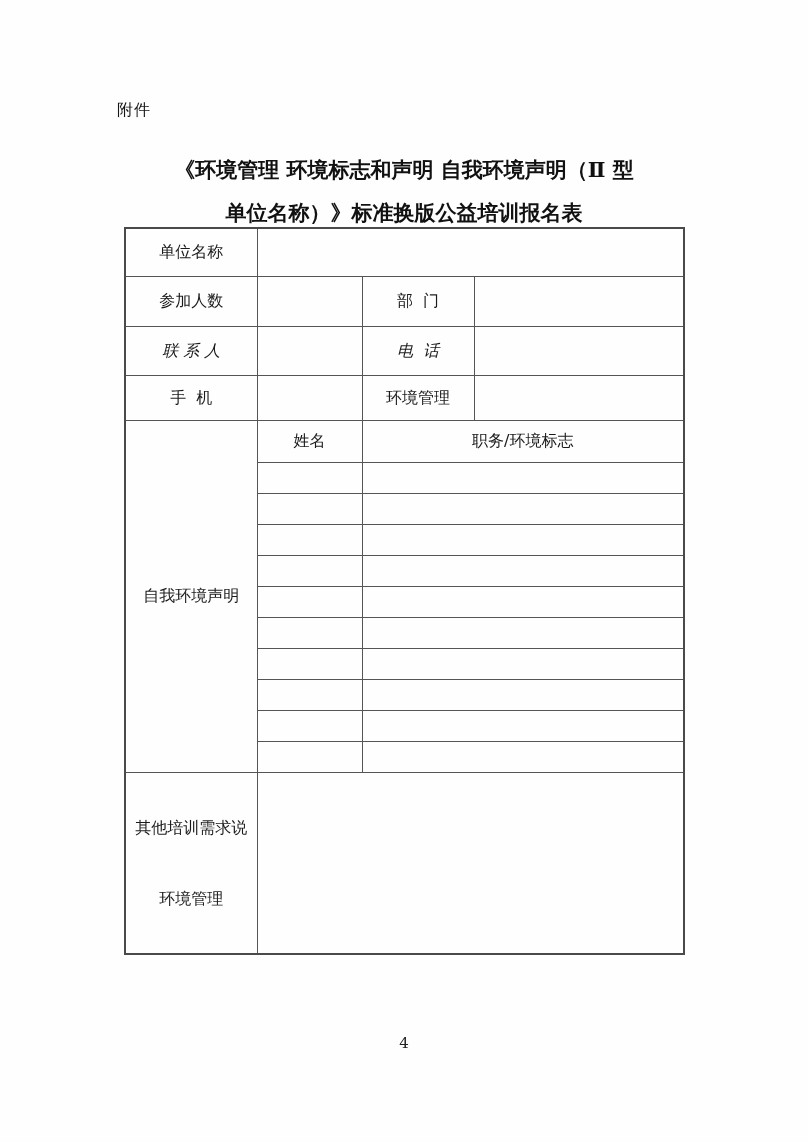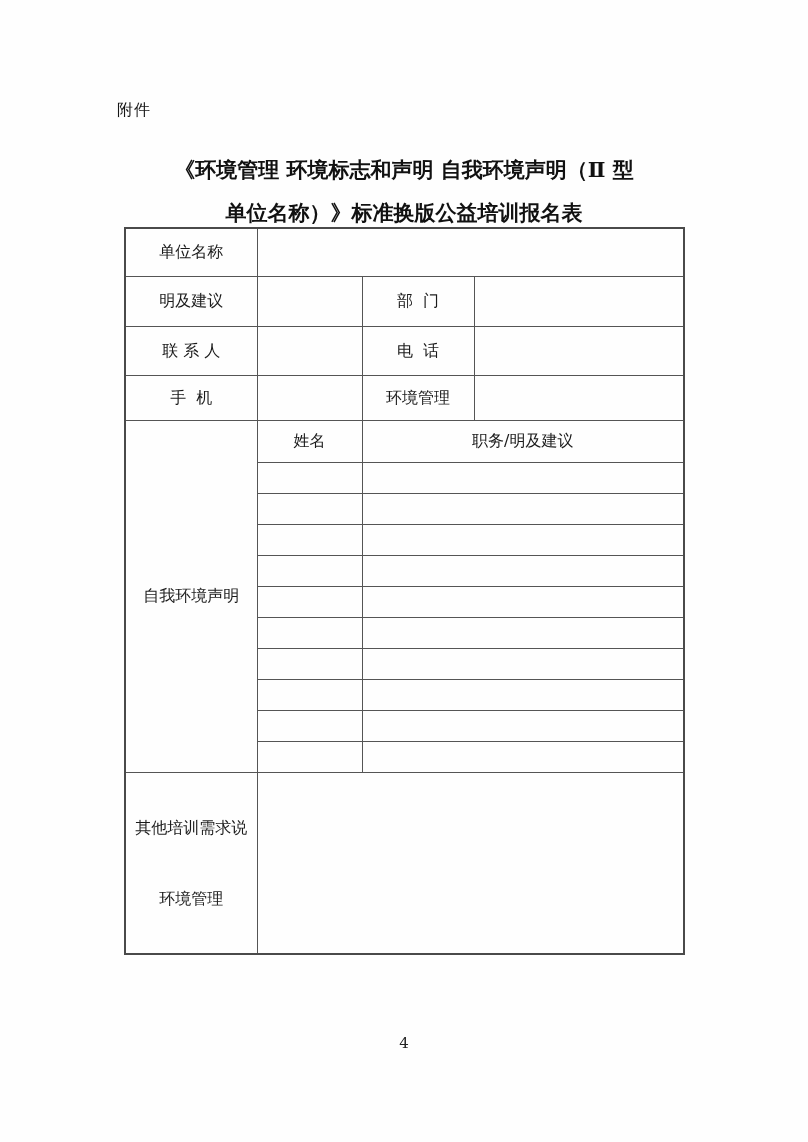--- a/index.html
+++ b/index.html
@@ -56,21 +56,21 @@
   td.label-cell {
     text-align: center;
     vertical-align: middle;
     white-space: pre;
   }
   td.input-cell {
     background: #fefefe;
   }
   tr.row-unit    td { height: 47px; }
   tr.row-count   td { height: 49px; }
-  tr.row-contact td { height: 48px; }
+  tr.row-contact td { height: 48px; font-style: italic; }
   tr.row-mobile  td { height: 44px; }
   tr.row-trainee-header td { height: 41px; }
   tr.trainee-row td { height: 30px; }
   tr.row-other   td { height: 156px; }
   .two-line-label span { display: block; line-height: 33px; }
   .footer-page-number {
     position: absolute;
     left: 0;
     top: 1034px;
     width: 808px;
@@ -99,21 +99,21 @@
       <col style="width:112px">
       <col style="width:210px">
     </colgroup>
     <tbody>
       <tr class="row-unit">
         <td class="label-cell">单位名称</td>
         <td class="input-cell" colspan="3"></td>
       </tr>
 
       <tr class="row-count">
-        <td class="label-cell">明及建议</td>
+        <td class="label-cell">参加人数</td>
         <td class="input-cell"></td>
         <td class="label-cell">部  门</td>
         <td class="input-cell"></td>
       </tr>
 
       <tr class="row-contact">
         <td class="label-cell">联 系 人</td>
         <td class="input-cell"></td>
         <td class="label-cell">电  话</td>
         <td class="input-cell"></td>
@@ -122,21 +122,21 @@
       <tr class="row-mobile">
         <td class="label-cell">手  机</td>
         <td class="input-cell"></td>
         <td class="label-cell">环境管理</td>
         <td class="input-cell"></td>
       </tr>
 
       <tr class="row-trainee-header">
         <td class="label-cell" id="trainees-label-cell" rowspan="11">自我环境声明</td>
         <td class="label-cell">姓名</td>
-        <td class="label-cell" colspan="2">职务/明及建议</td>
+        <td class="label-cell" colspan="2">职务/环境标志</td>
       </tr>
         <tr class="trainee-row">
           <td class="input-cell"></td>
           <td class="input-cell" colspan="2"></td>
         </tr>
         <tr class="trainee-row">
           <td class="input-cell"></td>
           <td class="input-cell" colspan="2"></td>
         </tr>
         <tr class="trainee-row">

